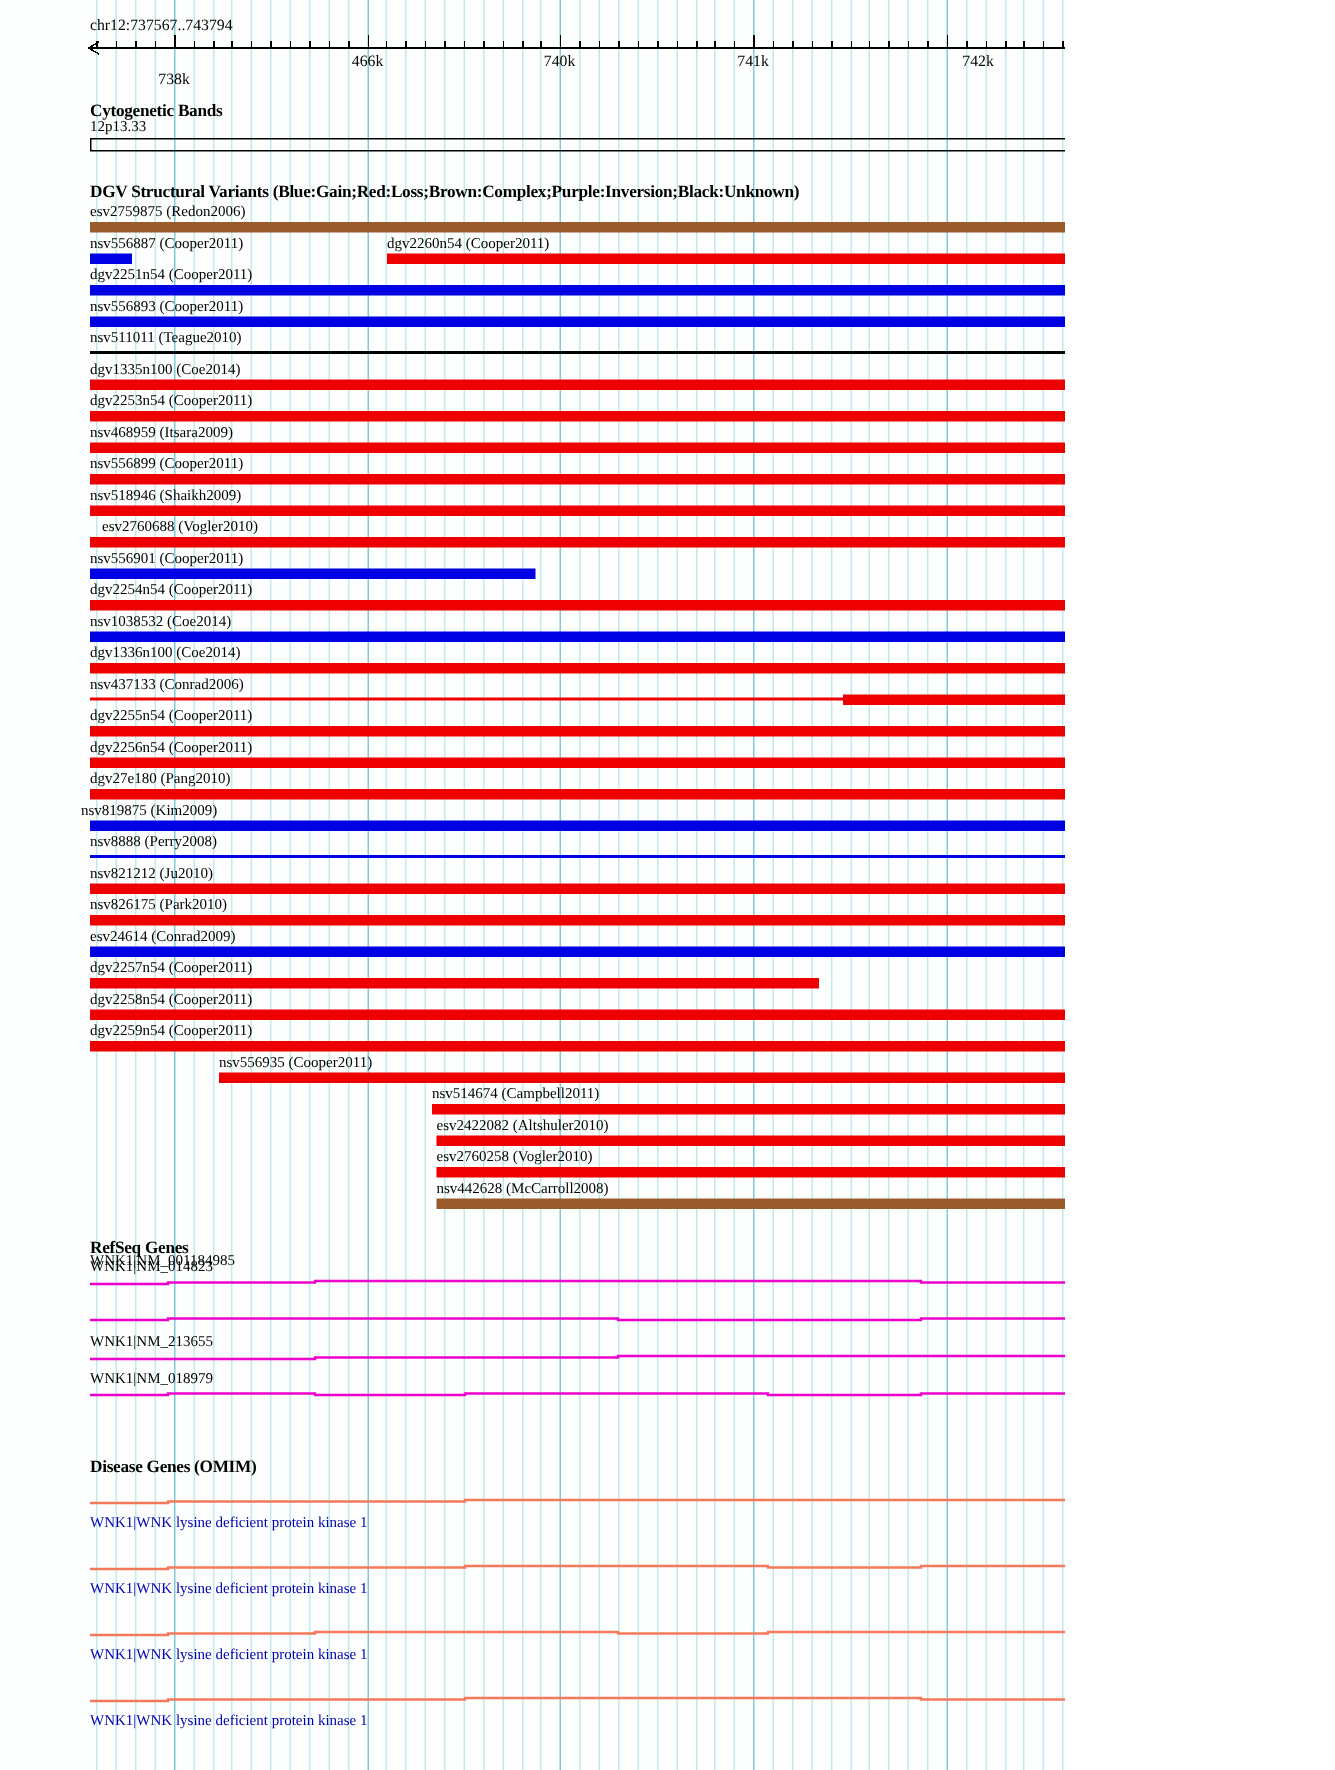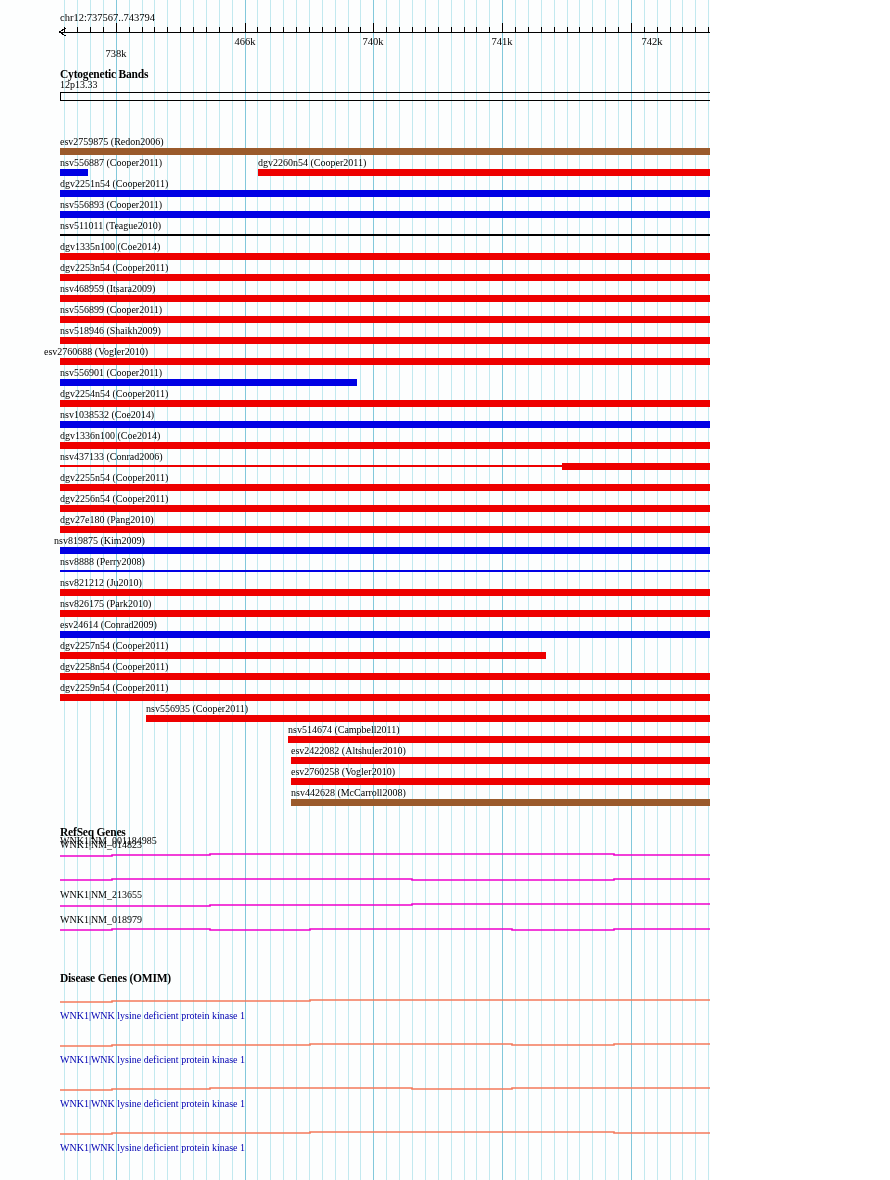--- a/index.html
+++ b/index.html
@@ -162,20 +162,21 @@
       <div class="ticklbl" style="left: 373px; top: 36px;">740k</div>
       <div class="ticklbl" style="left: 502px; top: 36px;">741k</div>
       <div class="ticklbl" style="left: 631px; top: 36px; margin-left: 21px;">742k</div>
       <div class="ticklbl" style="left: 760px; top: 36px;">743k</div>
     </div>
 
   <div class="heading" style="left:60px;top:68px;">Cytogenetic Bands</div>
   <div class="lbl" style="left:60px;top:80px;">12p13.33</div>
   <div class="bandrect" style="left:60px;top:92px;width:802px;height:9px;"></div>
 
+  <div class="heading" style="left:60px;top:122px;">DGV Structural Variants (Blue:Gain;Red:Loss;Brown:Complex;Purple:Inversion;Black:Unknown)</div>
   <div id="dgv-rows">
       <div class="lbl" style="left: 60px; top: 137px;">esv2759875 (Redon2006)</div>
       <div class="bar" style="left: 60px; width: 802px; top: 148px; height: 7px; background: rgb(154, 90, 43);"></div>
       <div class="lbl" style="left: 60px; top: 158px;">nsv556887 (Cooper2011)</div>
       <div class="bar" style="left: 60px; width: 28px; top: 169px; height: 7px; background: rgb(0, 0, 228);"></div>
       <div class="lbl" style="left: 258px; top: 158px;">dgv2260n54 (Cooper2011)</div>
       <div class="bar" style="left: 258px; width: 604px; top: 169px; height: 7px; background: rgb(238, 0, 0);"></div>
       <div class="lbl" style="left: 60px; top: 179px;">dgv2251n54 (Cooper2011)</div>
       <div class="bar" style="left: 60px; width: 802px; top: 190px; height: 7px; background: rgb(0, 0, 228);"></div>
       <div class="lbl" style="left: 60px; top: 200px;">nsv556893 (Cooper2011)</div>
@@ -185,21 +186,21 @@
       <div class="lbl" style="left: 60px; top: 242px;">dgv1335n100 (Coe2014)</div>
       <div class="bar" style="left: 60px; width: 802px; top: 253px; height: 7px; background: rgb(238, 0, 0);"></div>
       <div class="lbl" style="left: 60px; top: 263px;">dgv2253n54 (Cooper2011)</div>
       <div class="bar" style="left: 60px; width: 802px; top: 274px; height: 7px; background: rgb(238, 0, 0);"></div>
       <div class="lbl" style="left: 60px; top: 284px;">nsv468959 (Itsara2009)</div>
       <div class="bar" style="left: 60px; width: 802px; top: 295px; height: 7px; background: rgb(238, 0, 0);"></div>
       <div class="lbl" style="left: 60px; top: 305px;">nsv556899 (Cooper2011)</div>
       <div class="bar" style="left: 60px; width: 802px; top: 316px; height: 7px; background: rgb(238, 0, 0);"></div>
       <div class="lbl" style="left: 60px; top: 326px;">nsv518946 (Shaikh2009)</div>
       <div class="bar" style="left: 60px; width: 802px; top: 337px; height: 7px; background: rgb(238, 0, 0);"></div>
-      <div class="lbl" style="left: 44px; top: 347px;">esv2760688 (Vogler2010)</div>
+      <div class="lbl" style="left: 68px; top: 347px;">esv2760688 (Vogler2010)</div>
       <div class="bar" style="left: 60px; width: 802px; top: 358px; height: 7px; background: rgb(238, 0, 0);"></div>
       <div class="lbl" style="left: 60px; top: 368px;">nsv556901 (Cooper2011)</div>
       <div class="bar" style="left: 60px; width: 297px; top: 379px; height: 7px; background: rgb(0, 0, 228);"></div>
       <div class="lbl" style="left: 60px; top: 389px;">dgv2254n54 (Cooper2011)</div>
       <div class="bar" style="left: 60px; width: 802px; top: 400px; height: 7px; background: rgb(238, 0, 0);"></div>
       <div class="lbl" style="left: 60px; top: 410px;">nsv1038532 (Coe2014)</div>
       <div class="bar" style="left: 60px; width: 802px; top: 421px; height: 7px; background: rgb(0, 0, 228);"></div>
       <div class="lbl" style="left: 60px; top: 431px;">dgv1336n100 (Coe2014)</div>
       <div class="bar" style="left: 60px; width: 802px; top: 442px; height: 7px; background: rgb(238, 0, 0);"></div>
       <div class="lbl" style="left: 60px; top: 452px;">nsv437133 (Conrad2006)</div>

